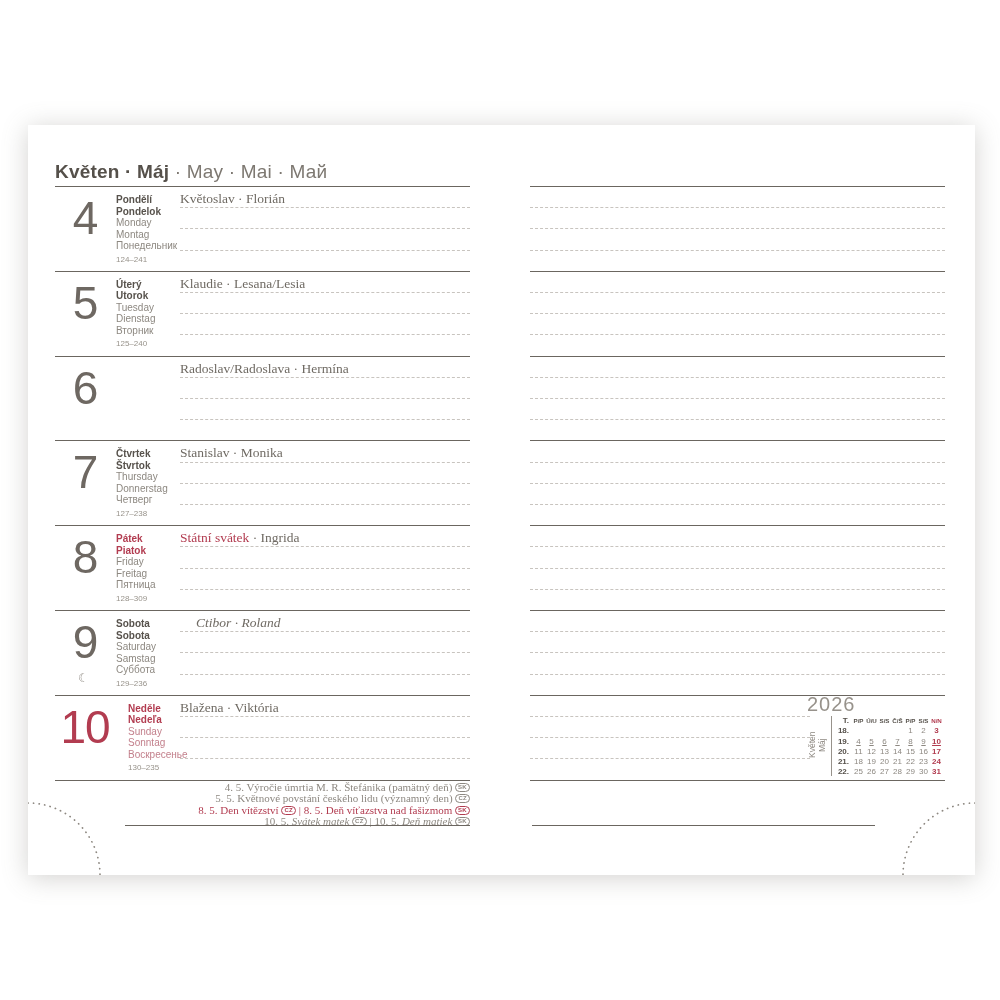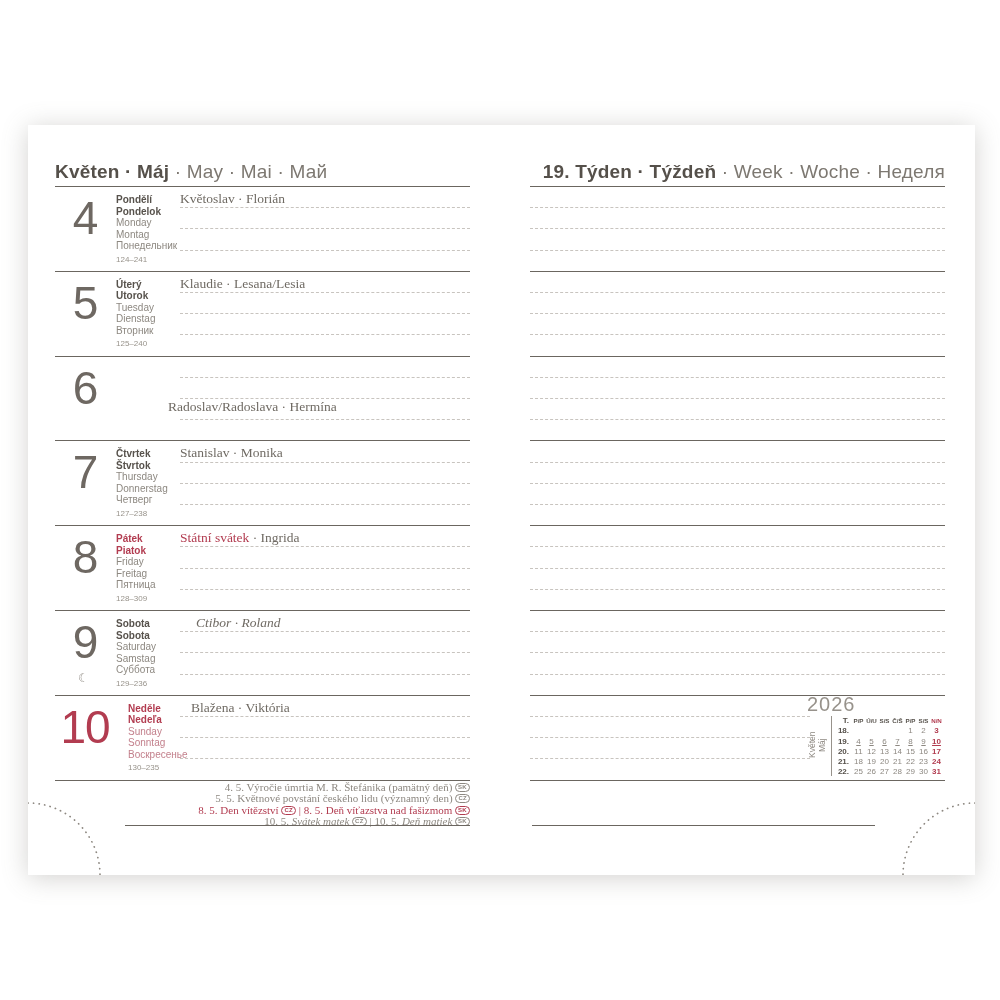--- a/index.html
+++ b/index.html
@@ -53,23 +53,20 @@
 </style>
 </head>
 <body>
 
 <div id="spread">
 
   <div class="header" style="left:27px">
     <span class="hb">Květen · Máj</span><span> · May · Mai · Май</span>
   </div>
 
-  <div class="header" style="right:30px;text-align:right">
-    <span class="hb">19. Týden · Týždeň</span><span> · Week · Woche · Неделя</span>
-  </div>
 
   <div class="notes" id="notes">
       <span class="line"><span>4. 5. Výročie úmrtia M. R. Štefánika (pamätný deň) </span><span class="badge">SK</span></span>
       <span class="line"><span>5. 5. Květnové povstání českého lidu (významný den) </span><span class="badge">CZ</span></span>
       <span class="line red"><span>8. 5. Den vítězství </span><span class="badge">CZ</span><span> | 8. 5. Deň víťazstva nad fašizmom </span><span class="badge">SK</span></span>
       <span class="line"><span>10. 5. </span><span class="it">Svátek matek</span><span> </span><span class="badge">CZ</span><span> | 10. 5. </span><span class="it">Deň matiek</span><span> </span><span class="badge">SK</span></span>
     </div>
 
   <div id="minical">
     <div class="year">2026</div>
@@ -213,21 +210,21 @@
     <div class="day-labels" style="left: 88px; top: 153.8px;">
       <span class="b">Úterý</span>
       <span class="b">Utorok</span>
       <span class="l">Tuesday</span>
       <span class="l">Dienstag</span>
       <span class="l">Вторник</span>
       <span class="doy">125–240</span>
     </div>
     <div class="nameday" style="left: 152px; top: 150.8px;"><span>Klaudie · Lesana/Lesia</span></div>
     <div class="day-num" style="left: 28px; top: 238.6px;">6</div>
-    <div class="nameday" style="left: 140px; top: 235.6px; margin-top: 38px;"><span>Radoslav/Radoslava · Hermína</span></div>
+    <div class="nameday" style="left: 152px; top: 235.6px;"><span>Radoslav/Radoslava · Hermína</span></div>
     <div class="day-num" style="left: 28px; top: 323.4px;">7</div>
     <div class="day-labels" style="left: 88px; top: 323.4px;">
       <span class="b">Čtvrtek</span>
       <span class="b">Štvrtok</span>
       <span class="l">Thursday</span>
       <span class="l">Donnerstag</span>
       <span class="l">Четверг</span>
       <span class="doy">127–238</span>
     </div>
     <div class="nameday" style="left: 152px; top: 320.4px;"><span>Stanislav · Monika</span></div>
@@ -254,14 +251,14 @@
     <div class="moon" style="left: 50px; top: 547px;">☾</div>
     <div class="day-num red" style="left: 28px; top: 577.8px;">10</div>
     <div class="day-labels" style="left: 88px; top: 577.8px; margin-left: 12px;">
       <span class="b red">Neděle</span>
       <span class="b red">Nedeľa</span>
       <span class="l red-light">Sunday</span>
       <span class="l red-light">Sonntag</span>
       <span class="l red-light">Воскресенье</span>
       <span class="doy">130–235</span>
     </div>
-    <div class="nameday" style="left: 152px; top: 574.8px; margin-left: 11px;"><span>Blažena · Viktória</span></div>
+    <div class="nameday" style="left: 152px; top: 574.8px;"><span>Blažena · Viktória</span></div>
   </div>
 
 </body></html>

